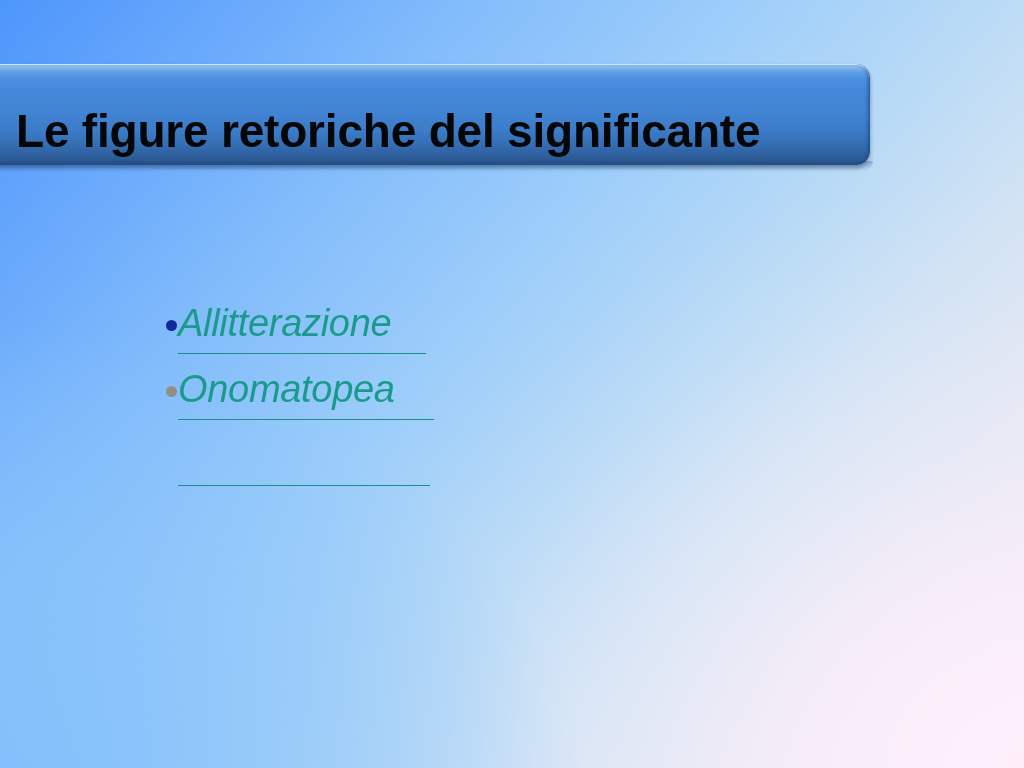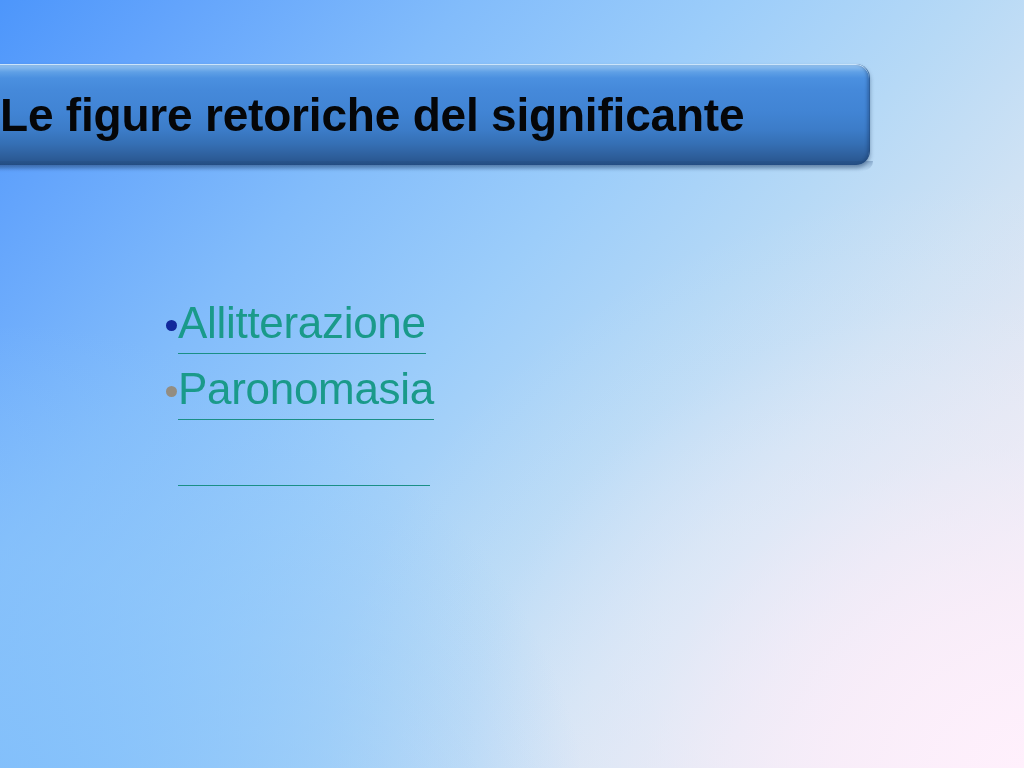--- a/index.html
+++ b/index.html
@@ -96,21 +96,21 @@
     background: linear-gradient(to bottom,
         rgba(35,72,120,0.30), rgba(35,72,120,0.0));
     pointer-events: none;
   }
 
   .title-text {
     position: absolute;
     left: 26px;
     top: 50%;
     transform: translateY(-50%);
-    margin: 0;
+    margin: 16px;
     font-family: "Liberation Sans", sans-serif;
     font-size: 46px;
     font-weight: bold;
     line-height: 1;
     color: #050608;
     white-space: nowrap;
     letter-spacing: -0.2px;
   }
 
   
@@ -135,25 +135,26 @@
     border-radius: 50%;
     margin-top: 23px;
     margin-right: 1px;
   }
   .bullet-dot.navy  { background: #12289c; }
   .bullet-dot.stone { background: #938d82; }
 
   .bullet-label {
     flex: 0 0 auto;
     font-family: "Liberation Sans", sans-serif;
-    font-size: 44px;
+    font-size: 38px;
     line-height: 52px;
     color: #1a9a8a;
     white-space: nowrap;
     letter-spacing: -0.3px;
+    font-style: italic;
   }
 
   
   .bullet-rule {
     position: absolute;
     left: 12px;
     height: 1px;
     background: #1a8f86;
   }
   .rule-0 { top: 352px; width: 264px; }
@@ -172,21 +173,21 @@
   <div class="content">
 
     <div class="bullet-row">
       <span class="bullet-dot navy"></span>
       <span class="bullet-label">Allitterazione</span>
     </div>
 
 
     <div class="bullet-row">
       <span class="bullet-dot stone"></span>
-      <span class="bullet-label">Paronomasia</span>
+      <span class="bullet-label">Onomatopea</span>
     </div>
 
   </div>
 
   <div class="bullet-rule rule-0" style="left: 178px; width: 248px; top: 353px;"></div>
   <div class="bullet-rule rule-1" style="left: 178px; width: 256px; top: 419px;"></div>
   <div class="bullet-rule rule-2" style="left: 178px; width: 252px; top: 485px;"></div>
 
 </div>
 

